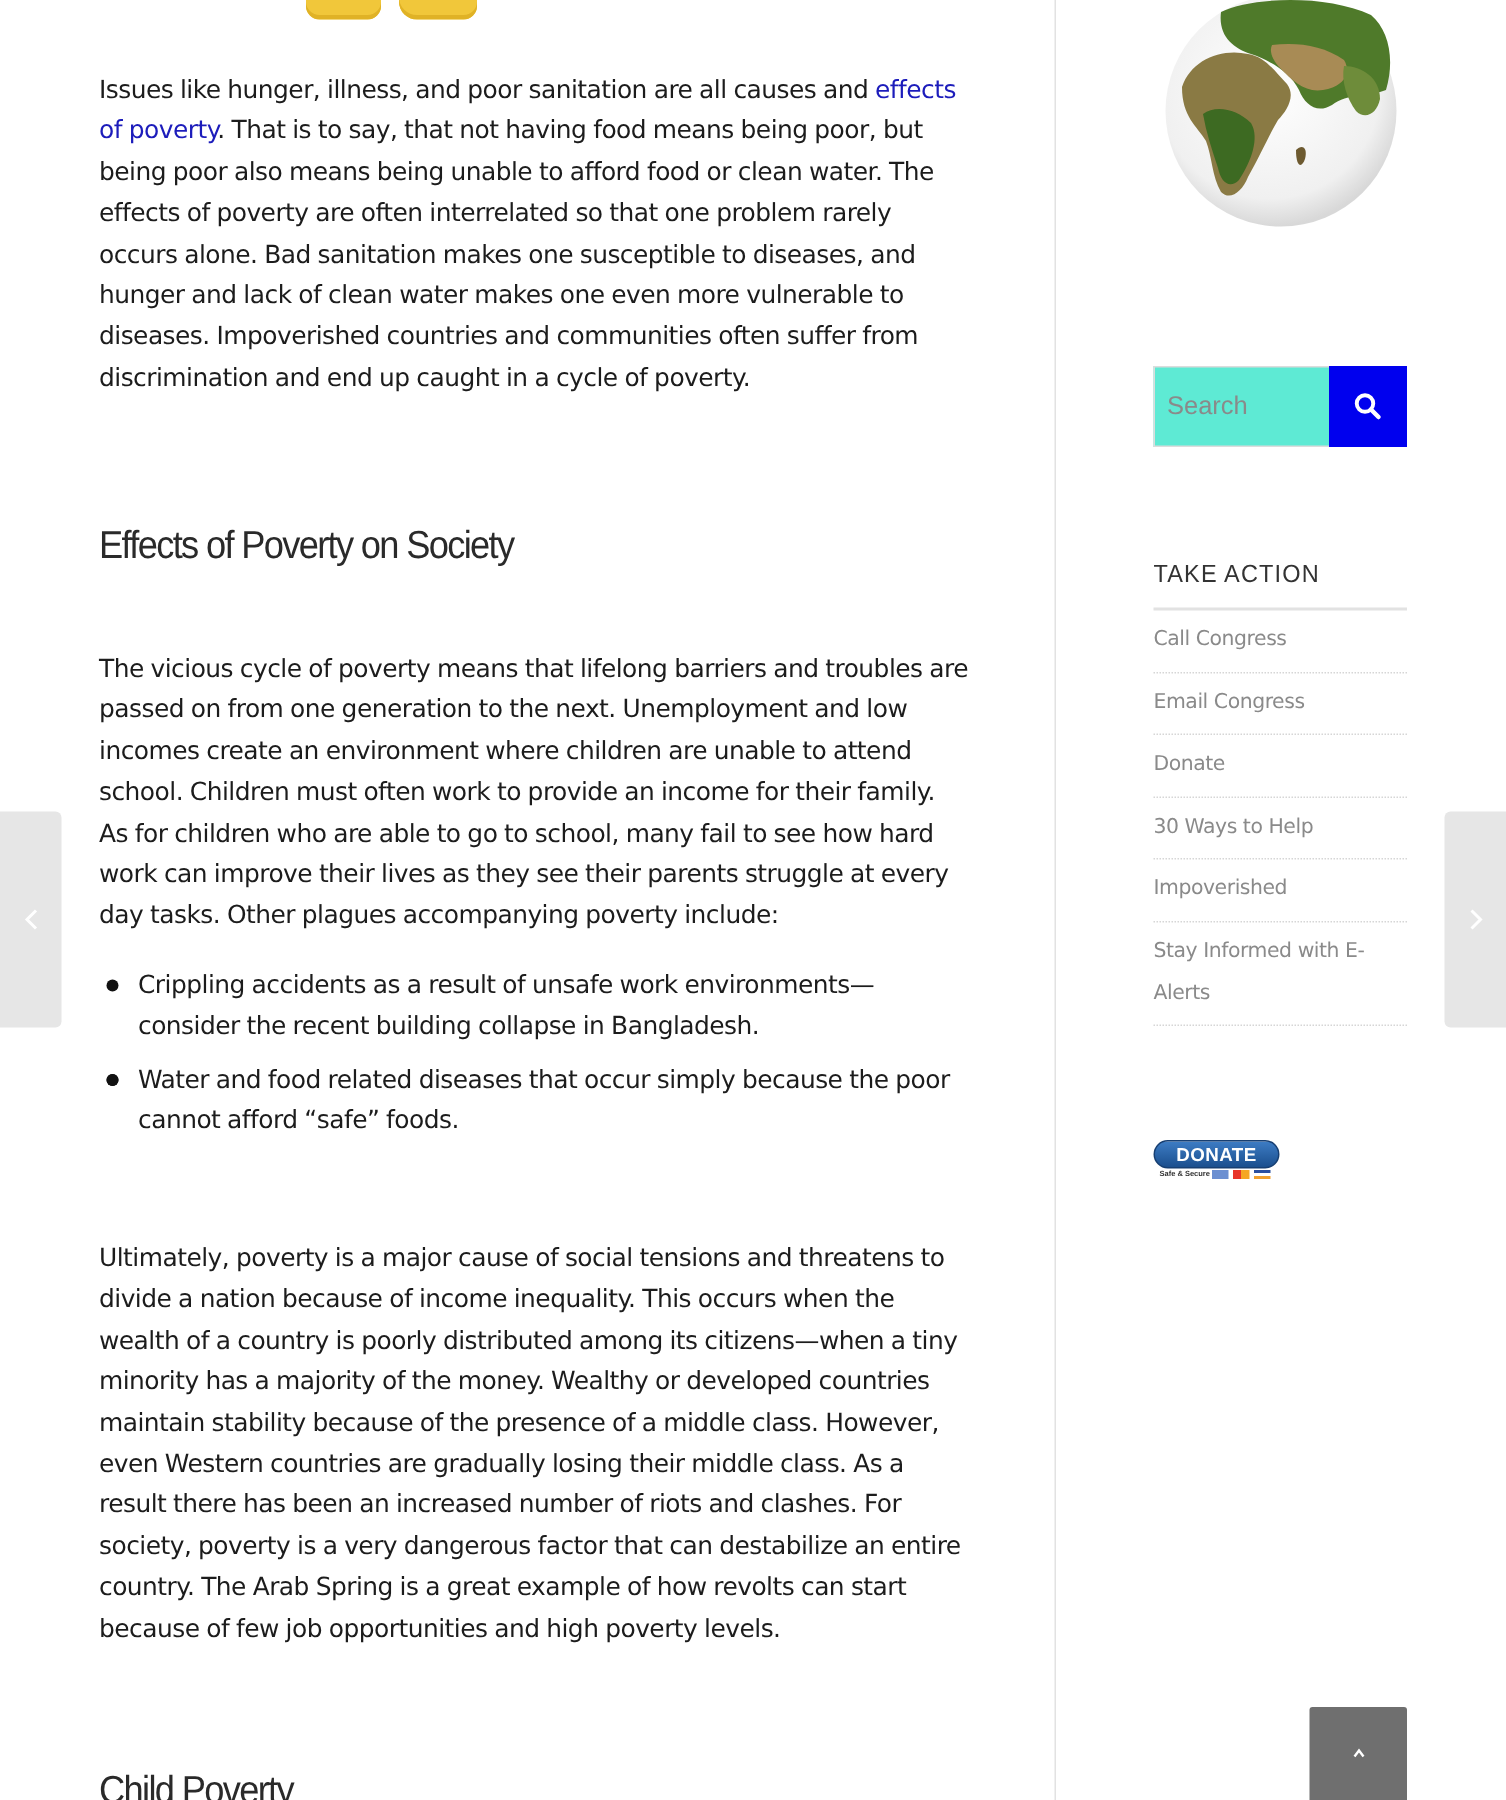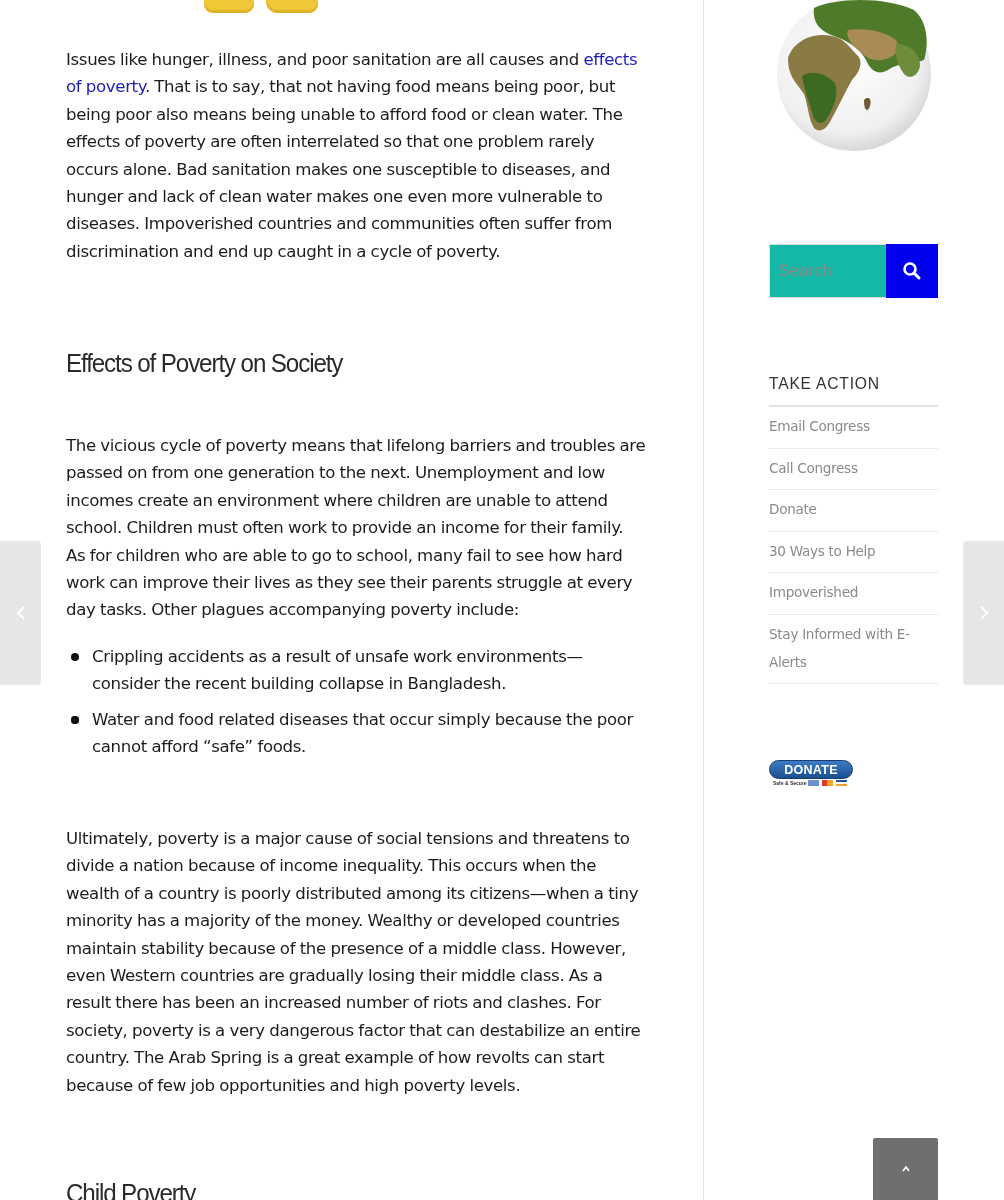--- a/index.html
+++ b/index.html
@@ -27,21 +27,21 @@
 
     h2.section { position: absolute; left: 0; font-family: "Liberation Sans", sans-serif; font-weight: normal; font-size: 26px; color: #2a2a2a; letter-spacing: -1.2px; transform: scaleX(0.93); transform-origin: left center; }
 
     ul.list { position: absolute; left: 0; top: 643px; width: 580px; list-style: none; }
     ul.list li { position: relative; padding-left: 26px; margin-bottom: 8px; }
     ul.list li .bullet { position: absolute; left: 5px; top: 10px; width: 8px; height: 8px; border-radius: 50%; background: #111; }
 
     
     .globe { position: absolute; left: 774px; top: 0px; width: 160px; height: 152px; }
     .search-wrap { position: absolute; left: 769px; top: 244px; width: 169px; height: 54px; display: flex; }
-    .search-input { width: 117px; height: 54px; border: 1px solid #dcdcdc; border-right: none; background: #14b8a6; font-family: "Liberation Sans", sans-serif; font-size: 17px; color: #444; padding-left: 8px; outline: none; }
+    .search-input { width: 117px; height: 54px; border: 1px solid #dcdcdc; border-right: none; background: #5eead4; font-family: "Liberation Sans", sans-serif; font-size: 17px; color: #444; padding-left: 8px; outline: none; }
     .search-input::placeholder { color: #8a8a8a; }
     .search-btn { width: 52px; height: 54px; background: #0000ee; border: none; display: flex; align-items: center; justify-content: center; cursor: pointer; }
 
     .widget-title { position: absolute; left: 769px; top: 374px; font-family: "Liberation Sans", sans-serif; font-size: 16.5px; letter-spacing: 0.8px; color: #333; transform: scaleX(0.95); transform-origin: left; }
     .widget-rule { position: absolute; left: 769px; top: 405px; width: 169px; height: 2px; background: #e2e2e2; }
     .action-list { position: absolute; left: 769px; top: 407px; width: 169px; list-style: none; }
     .action-list li { border-bottom: 1px dotted #d6d6d6; padding: 6px 0 7px; }
     .action-list li span { font-family: "DejaVu Sans", sans-serif; font-size: 13.6px; line-height: 27.6px; color: #8a8a8a; letter-spacing: -0.3px; }
 
     .donate { position: absolute; left: 769px; top: 760px; width: 85px; height: 30px; }
@@ -107,22 +107,22 @@
     <svg width="20" height="20" viewBox="0 0 20 20">
       <circle cx="8" cy="8" r="5.5" fill="none" stroke="#fff" stroke-width="2.6"></circle>
       <line x1="12" y1="12" x2="17" y2="17" stroke="#fff" stroke-width="3" stroke-linecap="round"></line>
     </svg>
   </button>
 </div>
 
 <div class="widget-title">TAKE ACTION</div>
 <div class="widget-rule"></div>
 <ul class="action-list">
+  <li><span>Call Congress</span></li>
   <li><span>Email Congress</span></li>
-  <li><span>Call Congress</span></li>
   <li><span>Donate</span></li>
   <li><span>30 Ways to Help</span></li>
   <li><span>Impoverished</span></li>
   <li><span>Stay Informed with E-Alerts</span></li>
 </ul>
 
 <div class="donate">
   <div class="donate-pill">DONATE</div>
   <div class="donate-sub">Safe &amp; Secure</div>
   <div class="cards">

